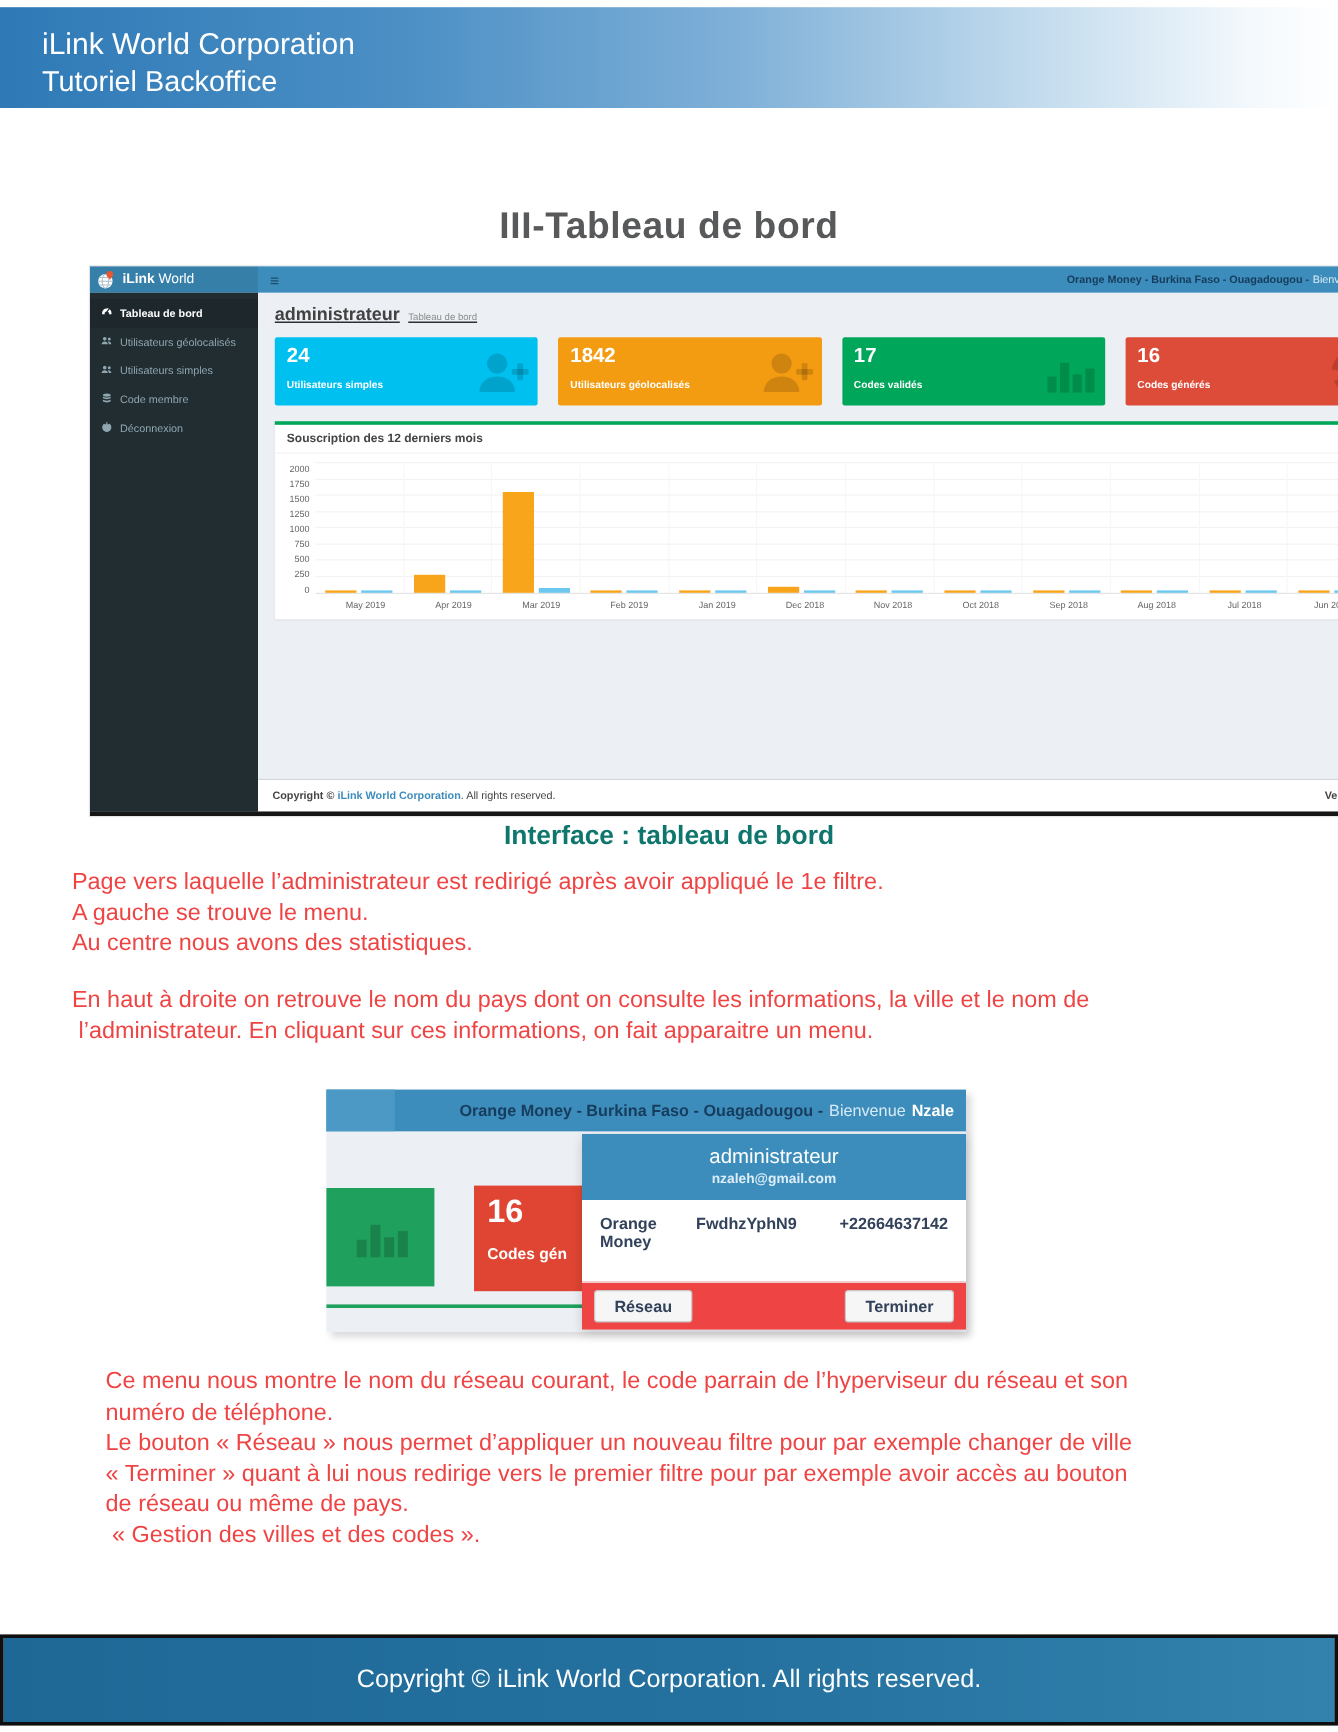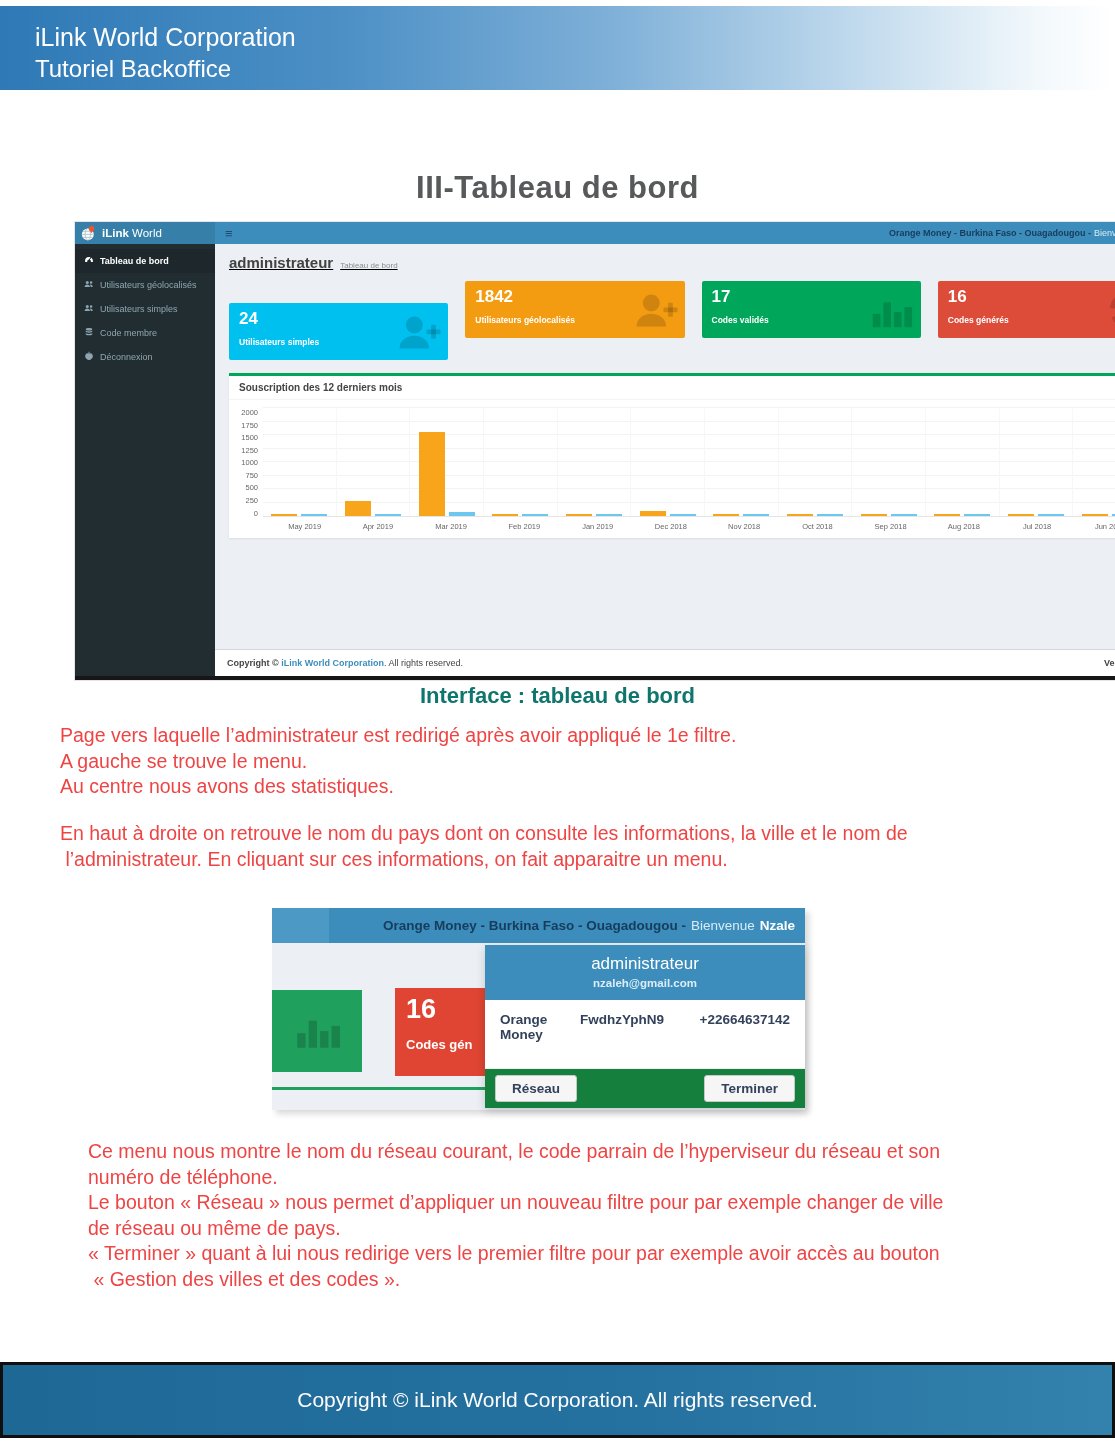--- a/index.html
+++ b/index.html
@@ -100,21 +100,21 @@
   .s2-menu { position:absolute; left:213px; top:2px; width:320px; height:163px; background:#fff;
     box-shadow:0 3px 9px rgba(0,0,0,.18); display:flex; flex-direction:column; }
   .s2-menu-head { background:#3c8dbc; height:55px; text-align:center; color:#fff; padding-top:9px; }
   .s2-menu-title { font-size:17px; }
   .s2-menu-email { font-size:11.5px; font-weight:700; color:#dcedf7; margin-top:3px; }
   .s2-menu-body { flex:1; display:flex; padding:12px 15px 0; color:#33425b; font-weight:700; font-size:13.5px; }
   .s2-net { width:80px; }
   .s2-code { width:115px; }
   .s2-phone { flex:1; text-align:right; }
   .s2-menu-foot { height:40px; border-top:1px solid #efefef; display:flex; justify-content:space-between;
-    align-items:center; padding:0 10px; background:#15803d; }
+    align-items:center; padding:0 10px; background:#ef4444; }
   .s2-btn { background:#f6f6f6; border:1px solid #c8c8c8; border-radius:3px; font-size:13.5px;
     font-weight:700; color:#33425b; padding:5px 16px; font-family:inherit; cursor:pointer; }
 
   
   .page-footer { position:absolute; left:0; top:1362px; width:1115px; height:76px;
     border:3px solid #0f0f0f; background:linear-gradient(90deg,#1e6896 0%,#24719f 55%,#3381ad 100%);
     display:flex; align-items:center; justify-content:center; color:#fdfdfd; font-size:21px; }
 </style>
 </head>
 <body>
@@ -190,21 +190,21 @@
               </svg></span>
             <span>Déconnexion</span>
           </li>
         </ul>
     </aside>
     <main class="s1-content">
       <div class="content-head">
         <span class="h-admin">administrateur</span><span class="h-sub">Tableau de bord</span>
       </div>
       <div class="cards" id="cards-row">
-          <div class="card" style="background: rgb(0, 192, 239); margin-top: 22px;">
+          <div class="card" style="background: rgb(0, 192, 239);">
             <div class="card-value">24</div>
             <div class="card-label">Utilisateurs simples</div>
             <span class="card-icon"><svg viewBox="0 0 26 24">
                 <circle cx="11" cy="8.2" r="4.6"></circle>
                 <path d="M3 21c0-4.4 3.6-7 8-7s8 2.6 8 7z"></path>
                 <rect x="17.6" y="10.6" width="7.6" height="2.6" rx=".5"></rect>
                 <rect x="20.1" y="8.1" width="2.6" height="7.6" rx=".5"></rect>
               </svg></span>
           </div>
           <div class="card" style="background: rgb(243, 156, 18);">
@@ -384,22 +384,22 @@
           <button class="s2-btn">Terminer</button>
         </div>
       </div>
     </div>
   </section>
 
   <div class="para p3" id="para3">
       <div class="pline">Ce menu nous montre le nom du réseau courant, le code parrain de l’hyperviseur du réseau et son</div>
       <div class="pline">numéro de téléphone.</div>
       <div class="pline">Le bouton « Réseau » nous permet d’appliquer un nouveau filtre pour par exemple changer de ville</div>
+      <div class="pline">« Terminer » quant à lui nous redirige vers le premier filtre pour par exemple avoir accès au bouton</div>
       <div class="pline">de réseau ou même de pays.</div>
-      <div class="pline">« Terminer » quant à lui nous redirige vers le premier filtre pour par exemple avoir accès au bouton</div>
       <div class="pline"> « Gestion des villes et des codes ».</div>
     </div>
 
   <footer class="page-footer">
     <span>Copyright © iLink World Corporation. All rights reserved.</span>
   </footer>
 
 </div>
 
 </body></html>

